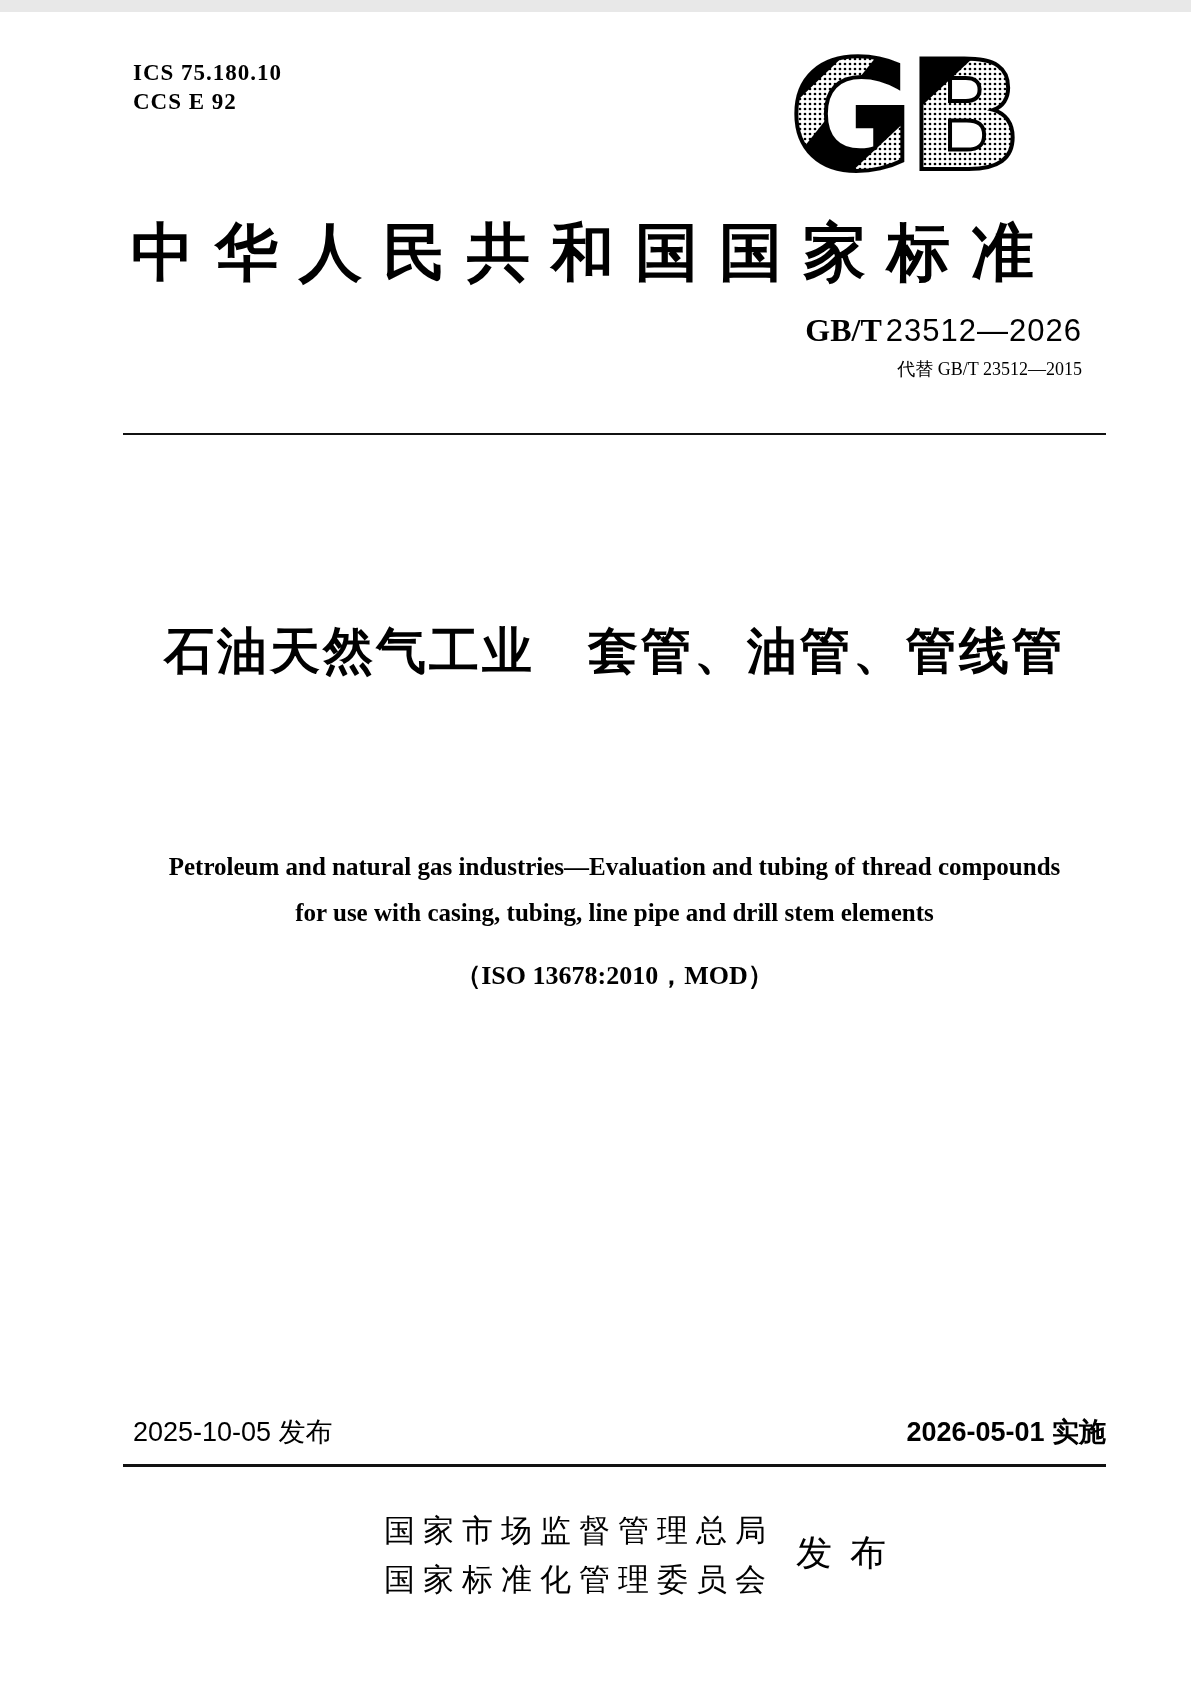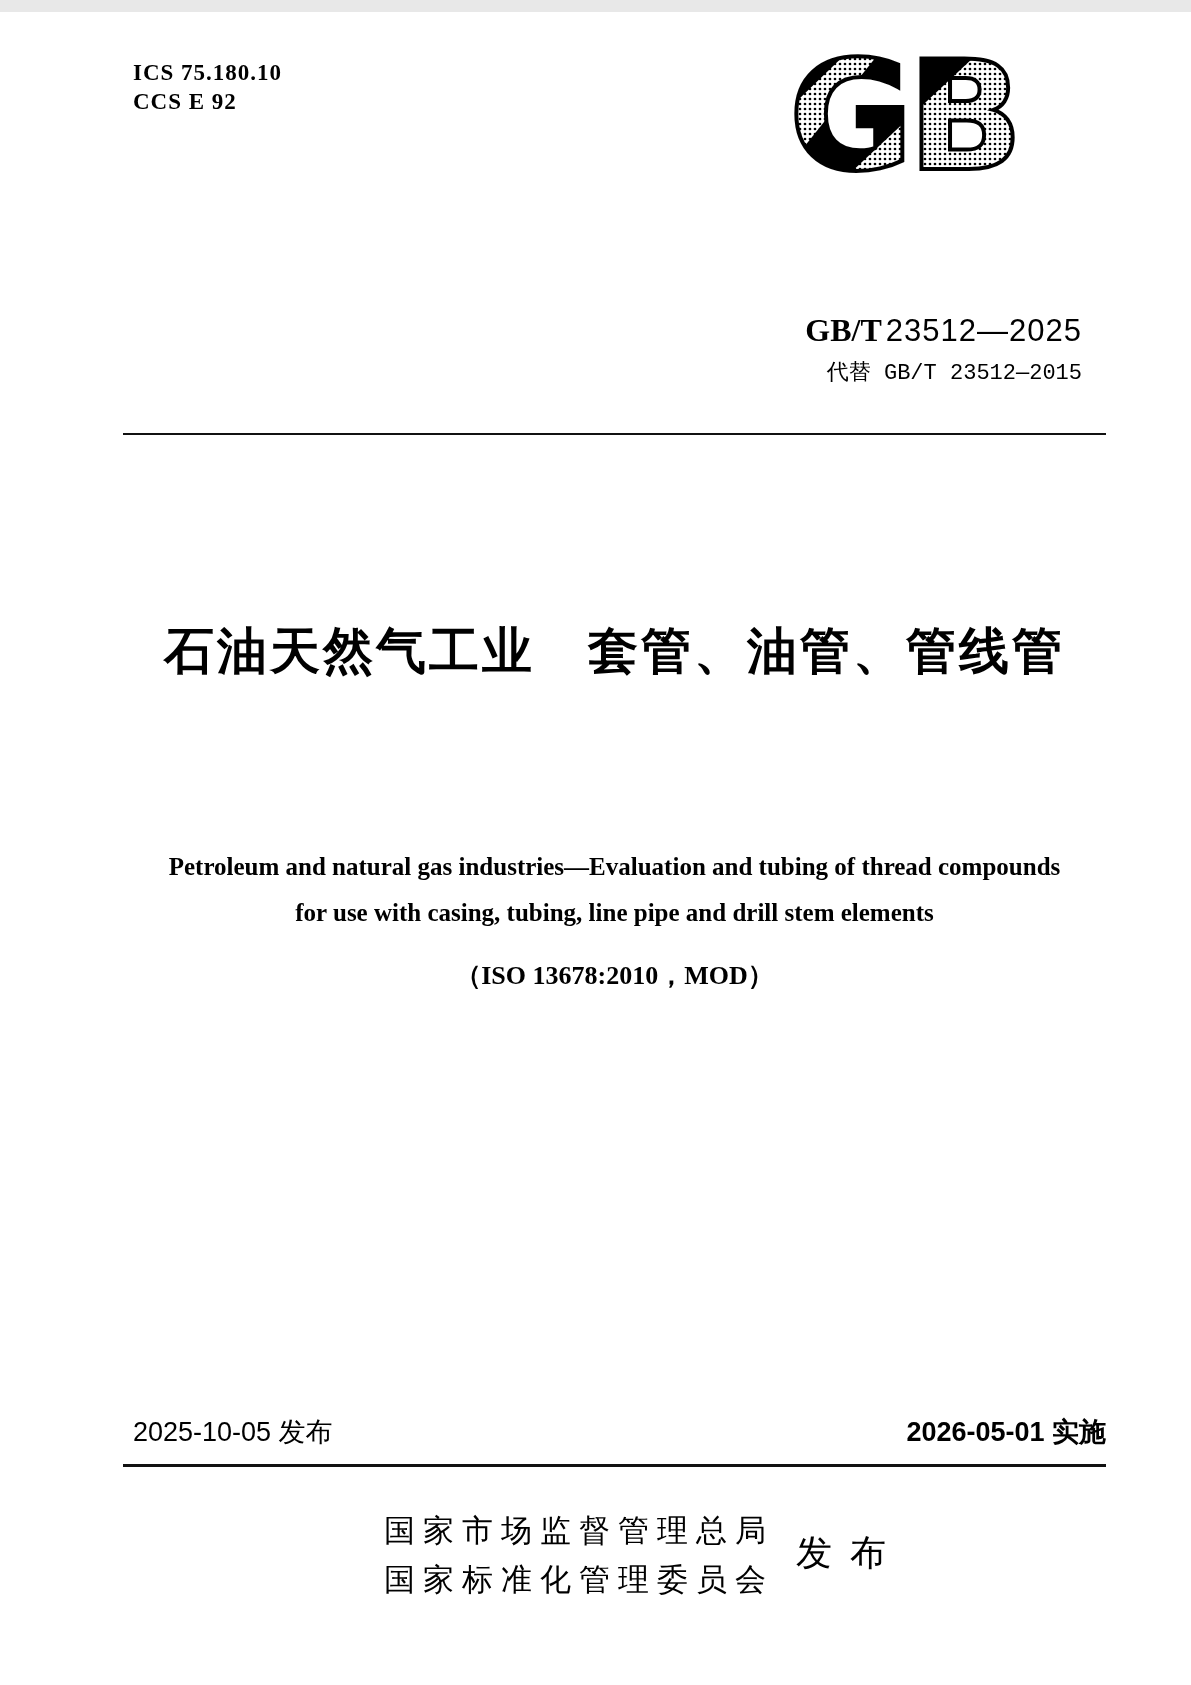--- a/index.html
+++ b/index.html
@@ -36,22 +36,22 @@
   .std-code .prefix{
     font-family:"Liberation Serif","DejaVu Serif",serif;
     font-weight:bold;font-size:32px;
   }
   .std-code .num{
     font-family:"Liberation Sans","DejaVu Sans",sans-serif;
     font-weight:normal;font-size:31px;letter-spacing:1px;
   }
   .replaces{
     position:absolute;right:109px;top:345px;
-    font-size:22px;white-space:nowrap;
-    font-family:Liberation Mono, monospace;
+    font-size:18px;white-space:nowrap;
+    font-family:Liberation Serif, serif;
   }
   .rule{position:absolute;left:123px;width:983px;background:#111;}
   .rule.top{top:421px;height:2px;}
   .rule.bottom{top:1452px;height:3px;}
   
   .center-col{position:absolute;left:123px;width:983px;text-align:center;}
   .zh-title{
     top:602px;
     font-family:Liberation Sans, sans-serif;
     font-weight:bold;font-size:50px;line-height:75px;
@@ -113,24 +113,25 @@
       <g clip-path="url(#gbclip)">
         <rect x="0" y="0" width="330" height="150" fill="url(#halftone)"></rect>
         <polygon points="150,0 252,0 92,150 30,150" fill="#000"></polygon>
         <polygon points="330,62 330,150 235,150" fill="#000"></polygon>
         <polygon points="60,0 120,0 60,58" fill="#000"></polygon>
       </g>
       <text x="165" y="127" text-anchor="middle" font-family="'DejaVu Sans',sans-serif" font-weight="bold" font-size="152" letter-spacing="-6" fill="none" stroke="#000" stroke-width="4">GB</text>
     </svg>
   </div>
 
+  <div class="nat-title">中华人民共和国国家标准</div>
 
   <div class="std-code">
     <span class="prefix">GB/T</span>
-    <span class="num">23512—2025</span>
+    <span class="num">23512—2026</span>
   </div>
 
   <div class="replaces">代替 GB/T 23512—2015</div>
 
   <div class="rule top"></div>
 
   <div class="center-col zh-title">
     <div>石油天然气工业　套管、油管、管线管</div>
   </div>
 

